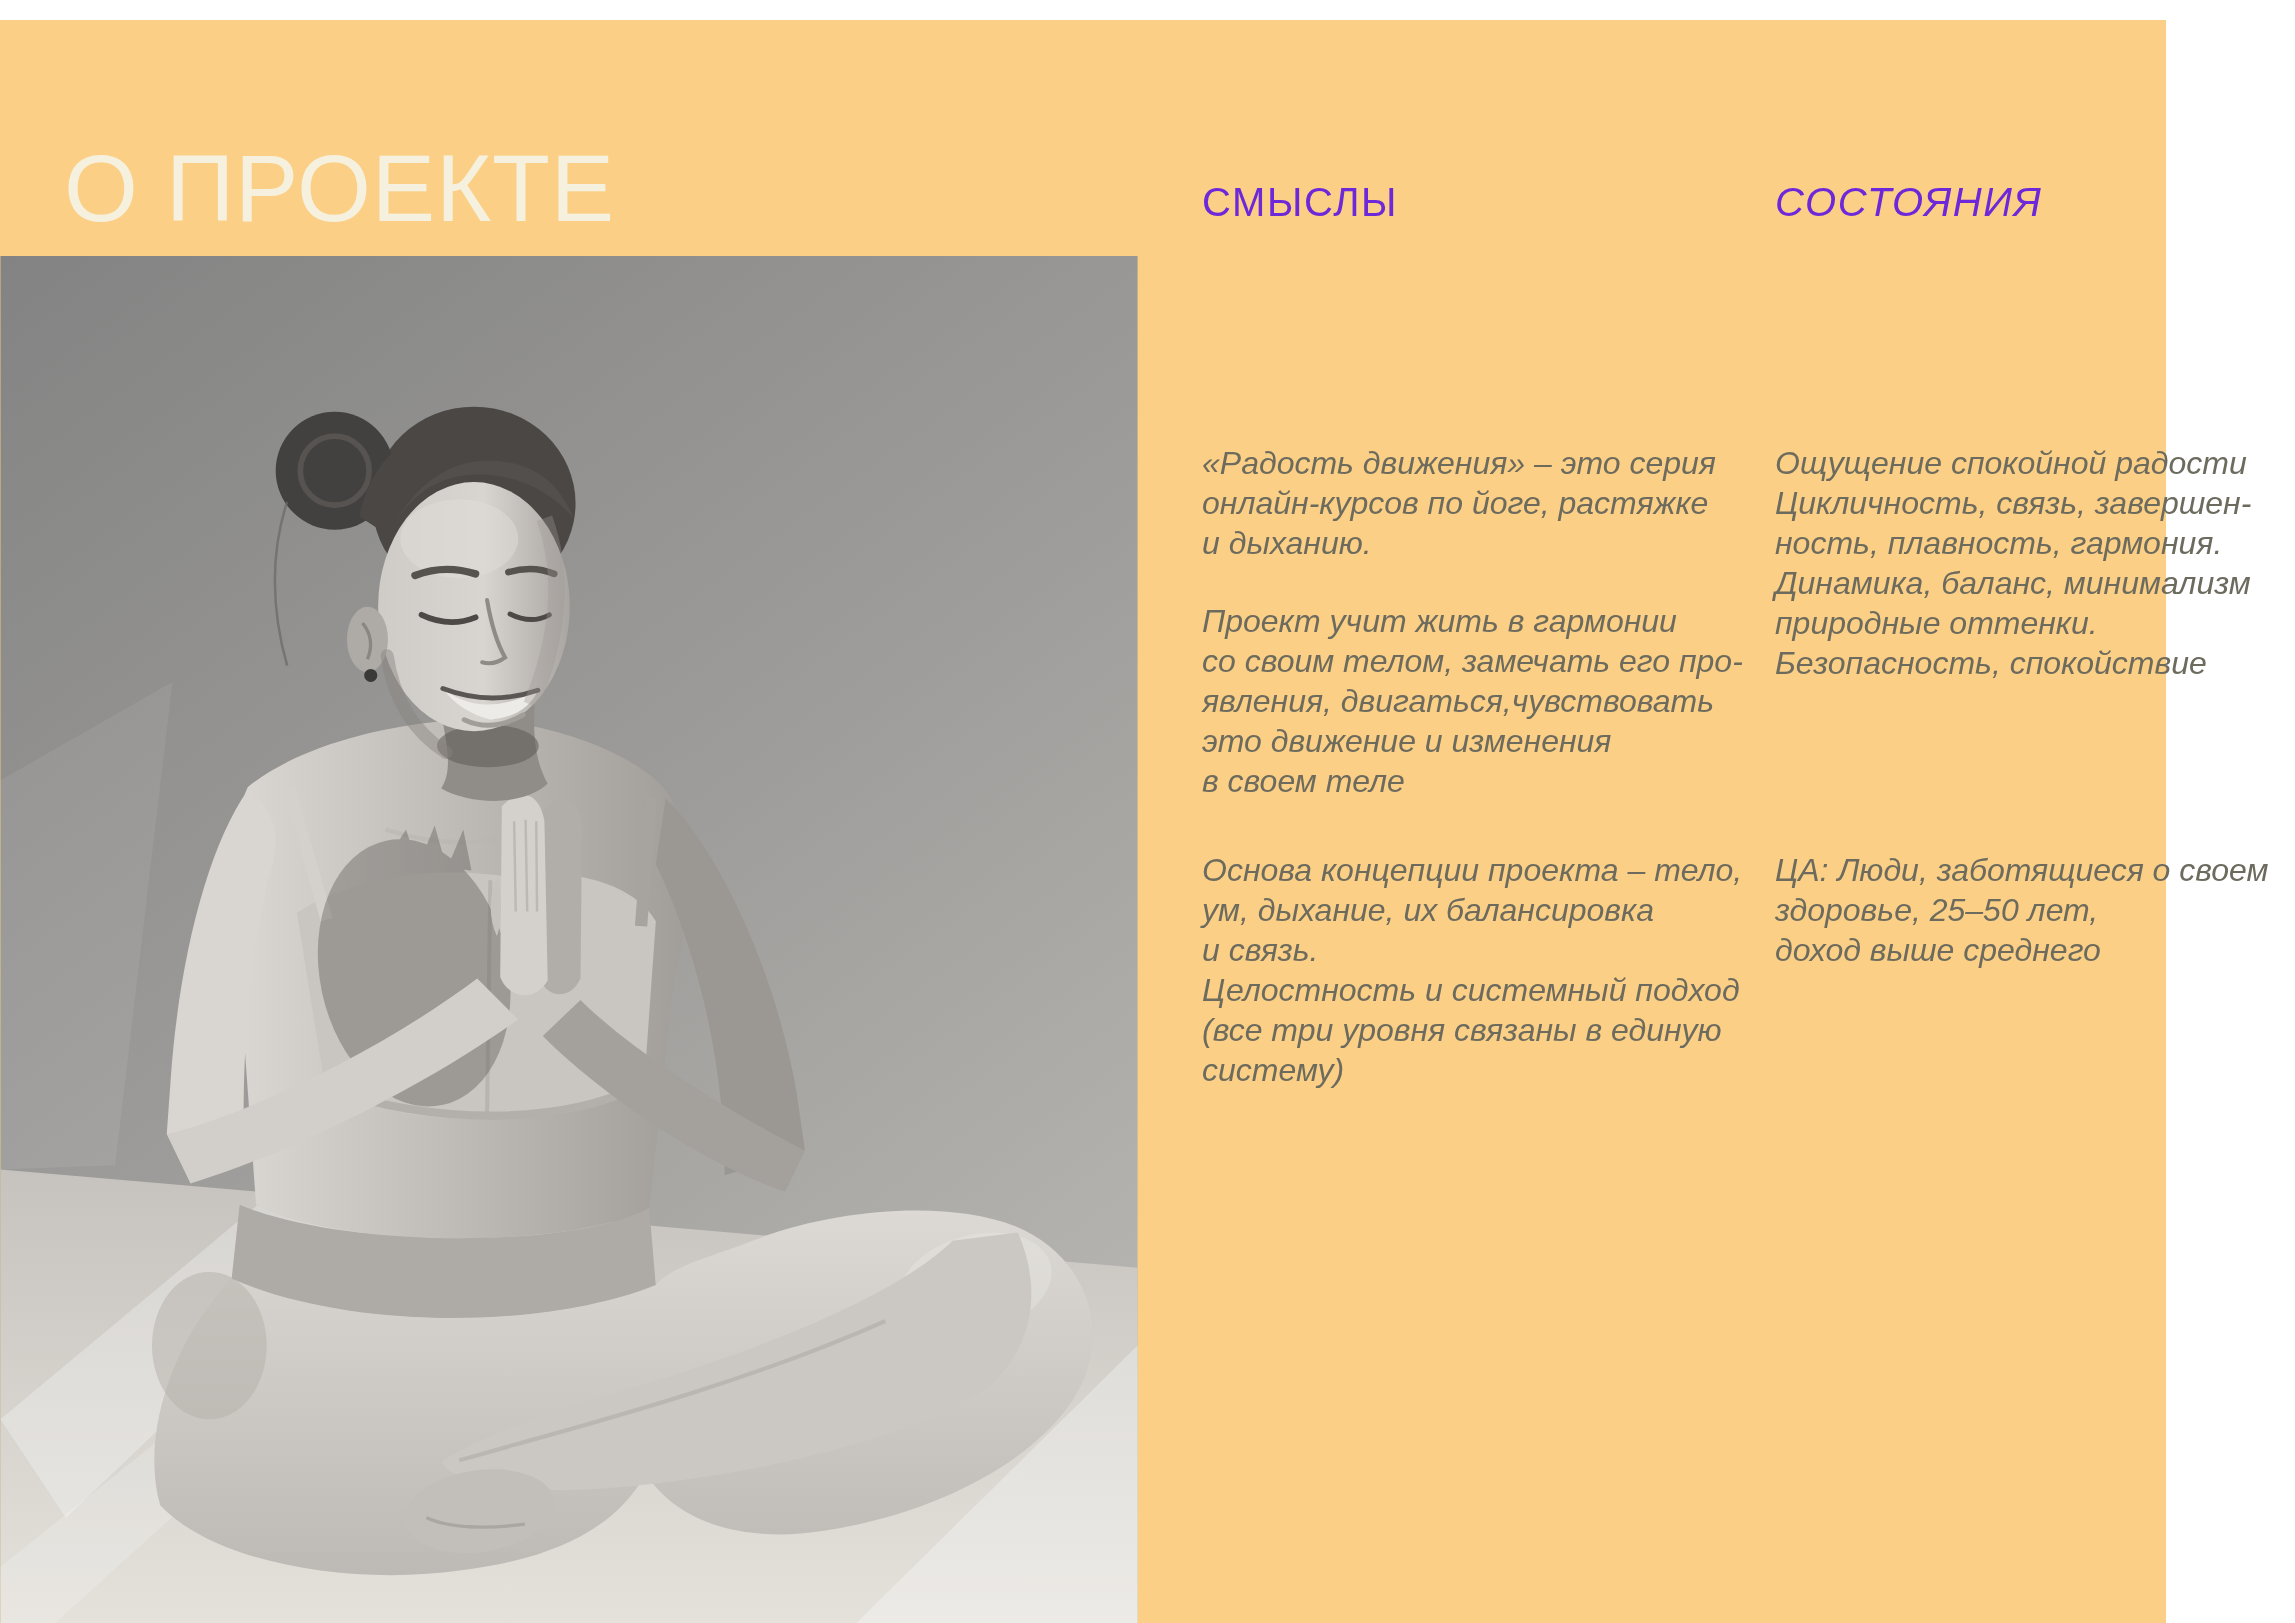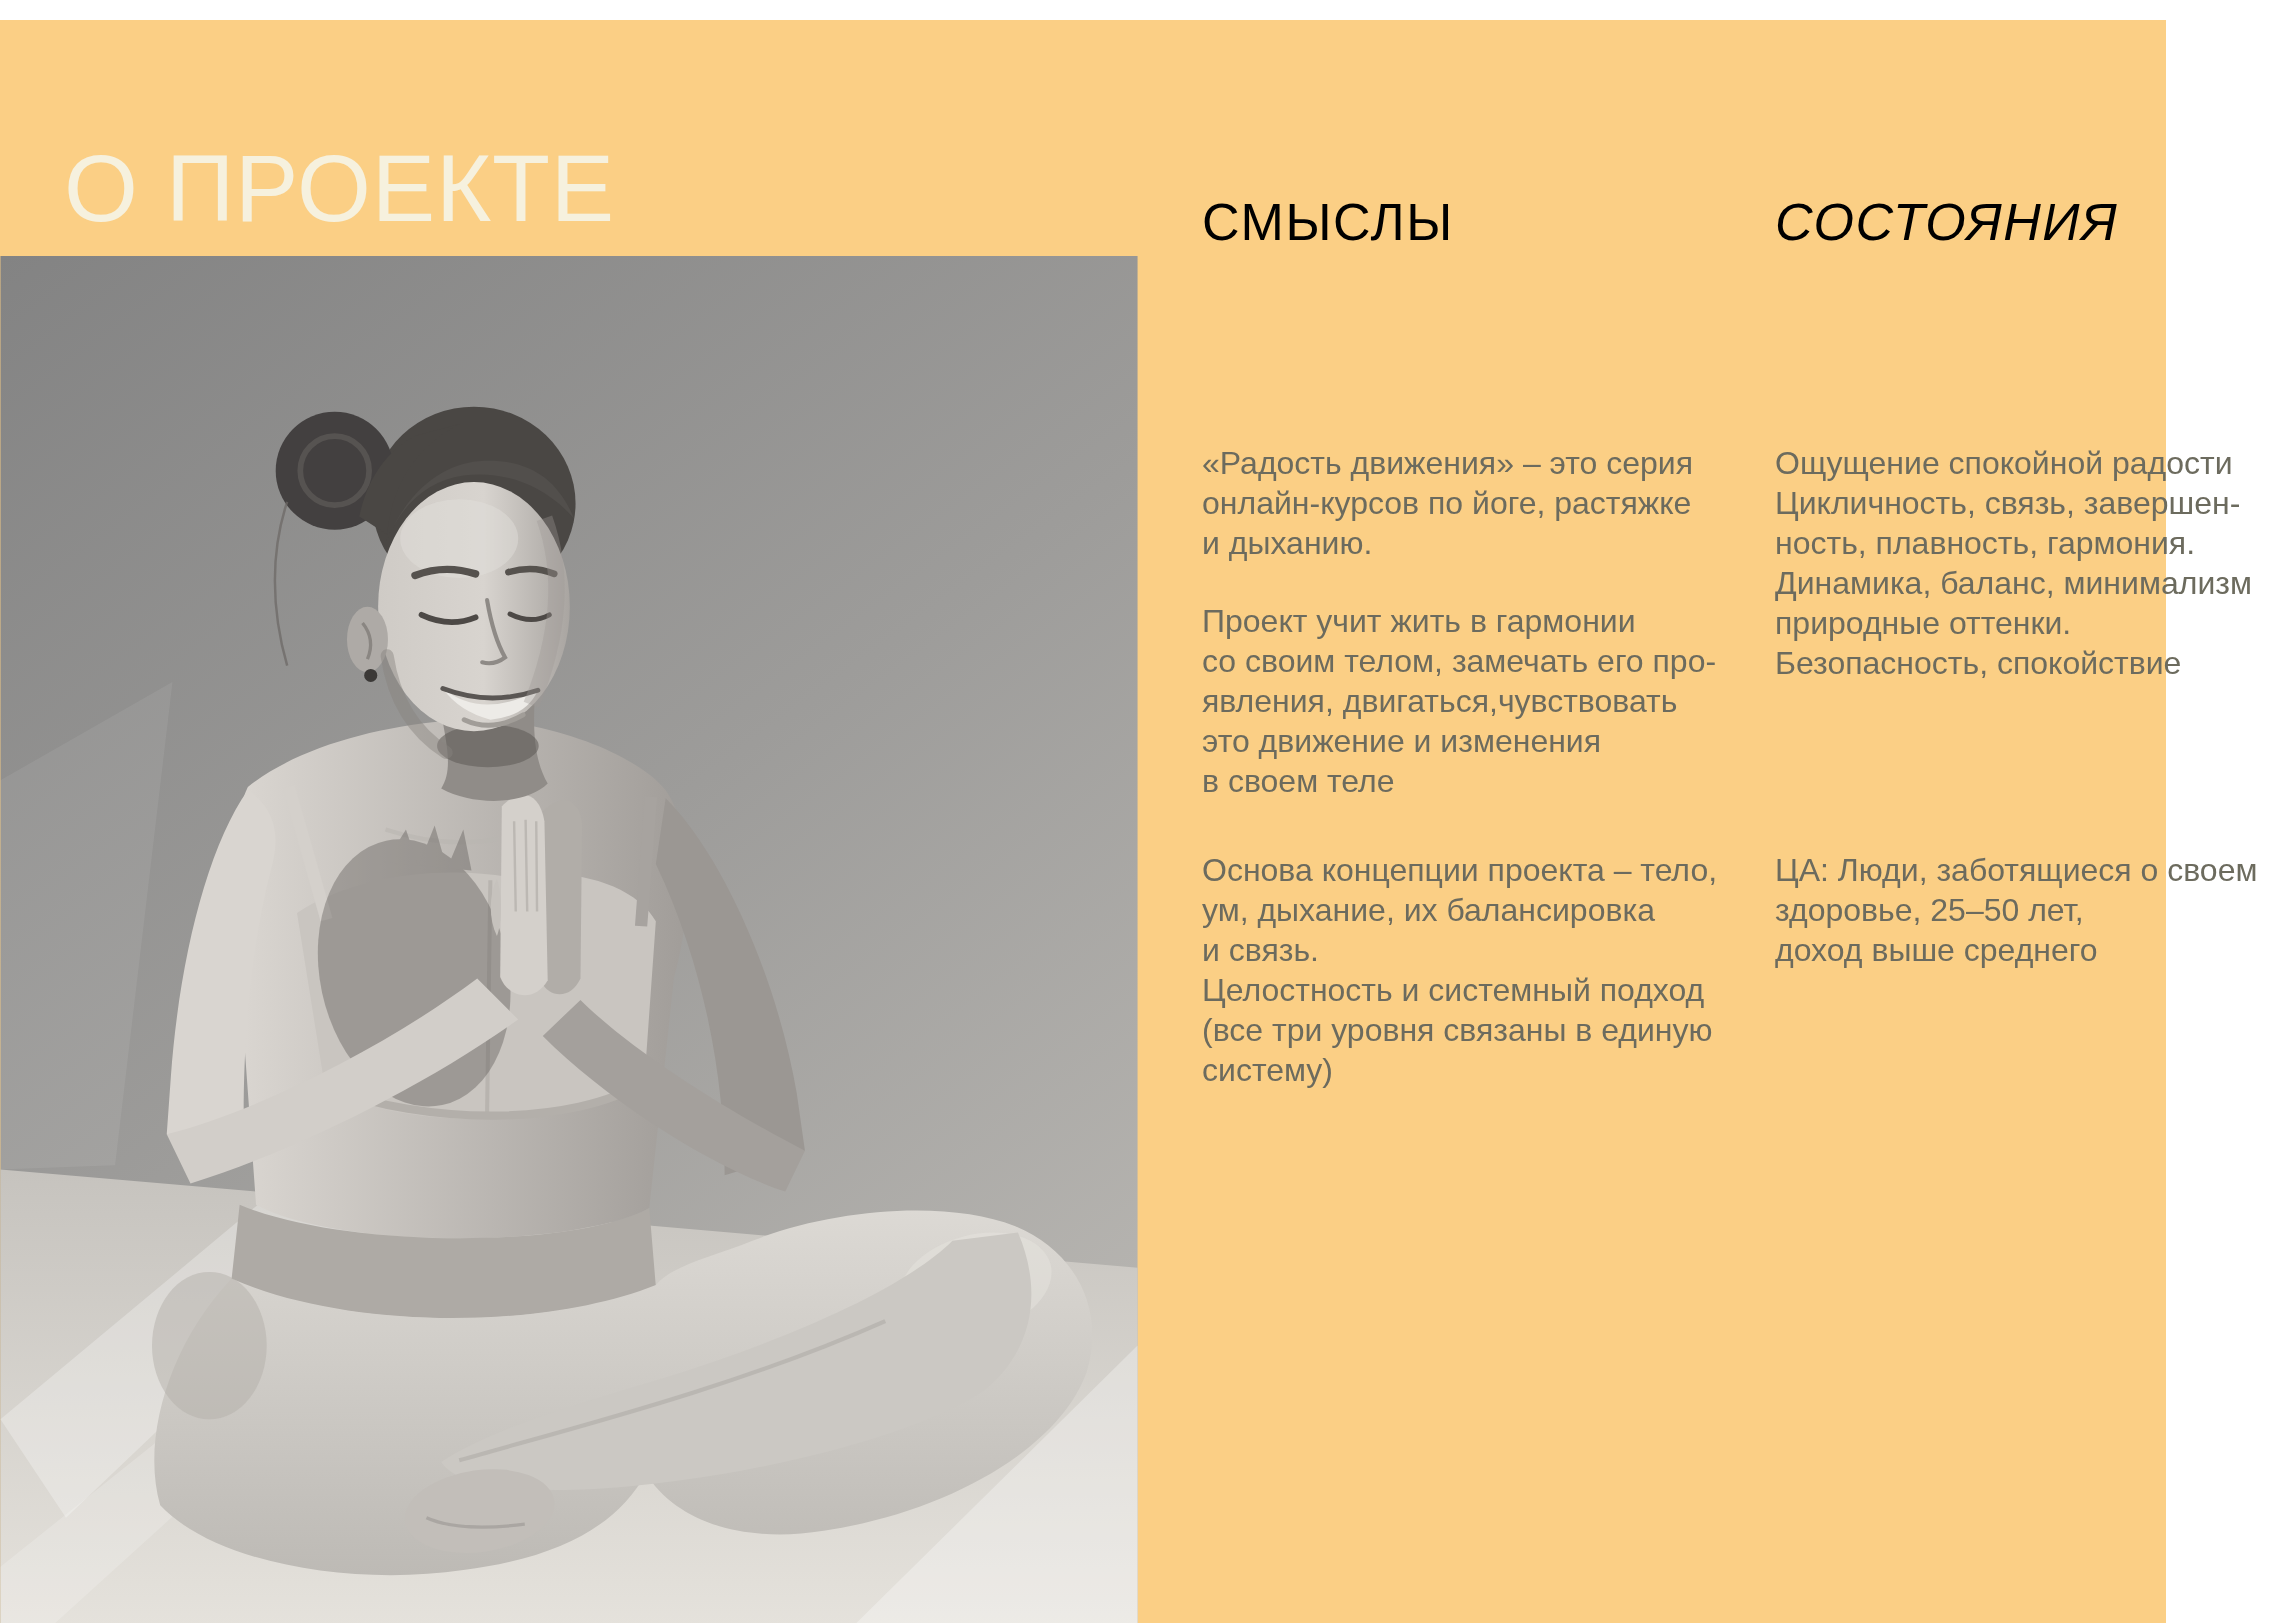--- a/index.html
+++ b/index.html
@@ -24,39 +24,40 @@
     margin: 0;
     font-size: 95px;
     font-weight: 400;
     line-height: 1;
     letter-spacing: 0.8px;
     color: #F6F1DE;
     white-space: nowrap;
   }
   .col-header {
     position: absolute;
-    top: 176px;
-    margin: 0;
-    font-size: 52px;
+    top: 162px;
+    margin: 0;
+    font-size: 40px;
     font-weight: 400;
     line-height: 1;
     letter-spacing: 1.6px;
-    color: #000000;
+    color: #6d28d9;
     white-space: nowrap;
   }
   .col-header.c1 { left: 1202px; }
   .col-header.c2 { left: 1775px; font-style: italic; }
   .body-block {
     position: absolute;
     margin: 0;
     font-size: 32px;
     font-weight: 400;
     line-height: 40px;
     color: #6C6B5E;
     white-space: pre-line;
+    font-style: italic;
   }
   .b-c1 { left: 1202px; width: 574px; }
   .b-c2 { left: 1775px; width: 541px; }
   .row1 { top: 423px; }
   .row2 { top: 581px; }
   .row3 { top: 830px; }
   .photo {
     position: absolute;
     left: 0;
     top: 236px;

